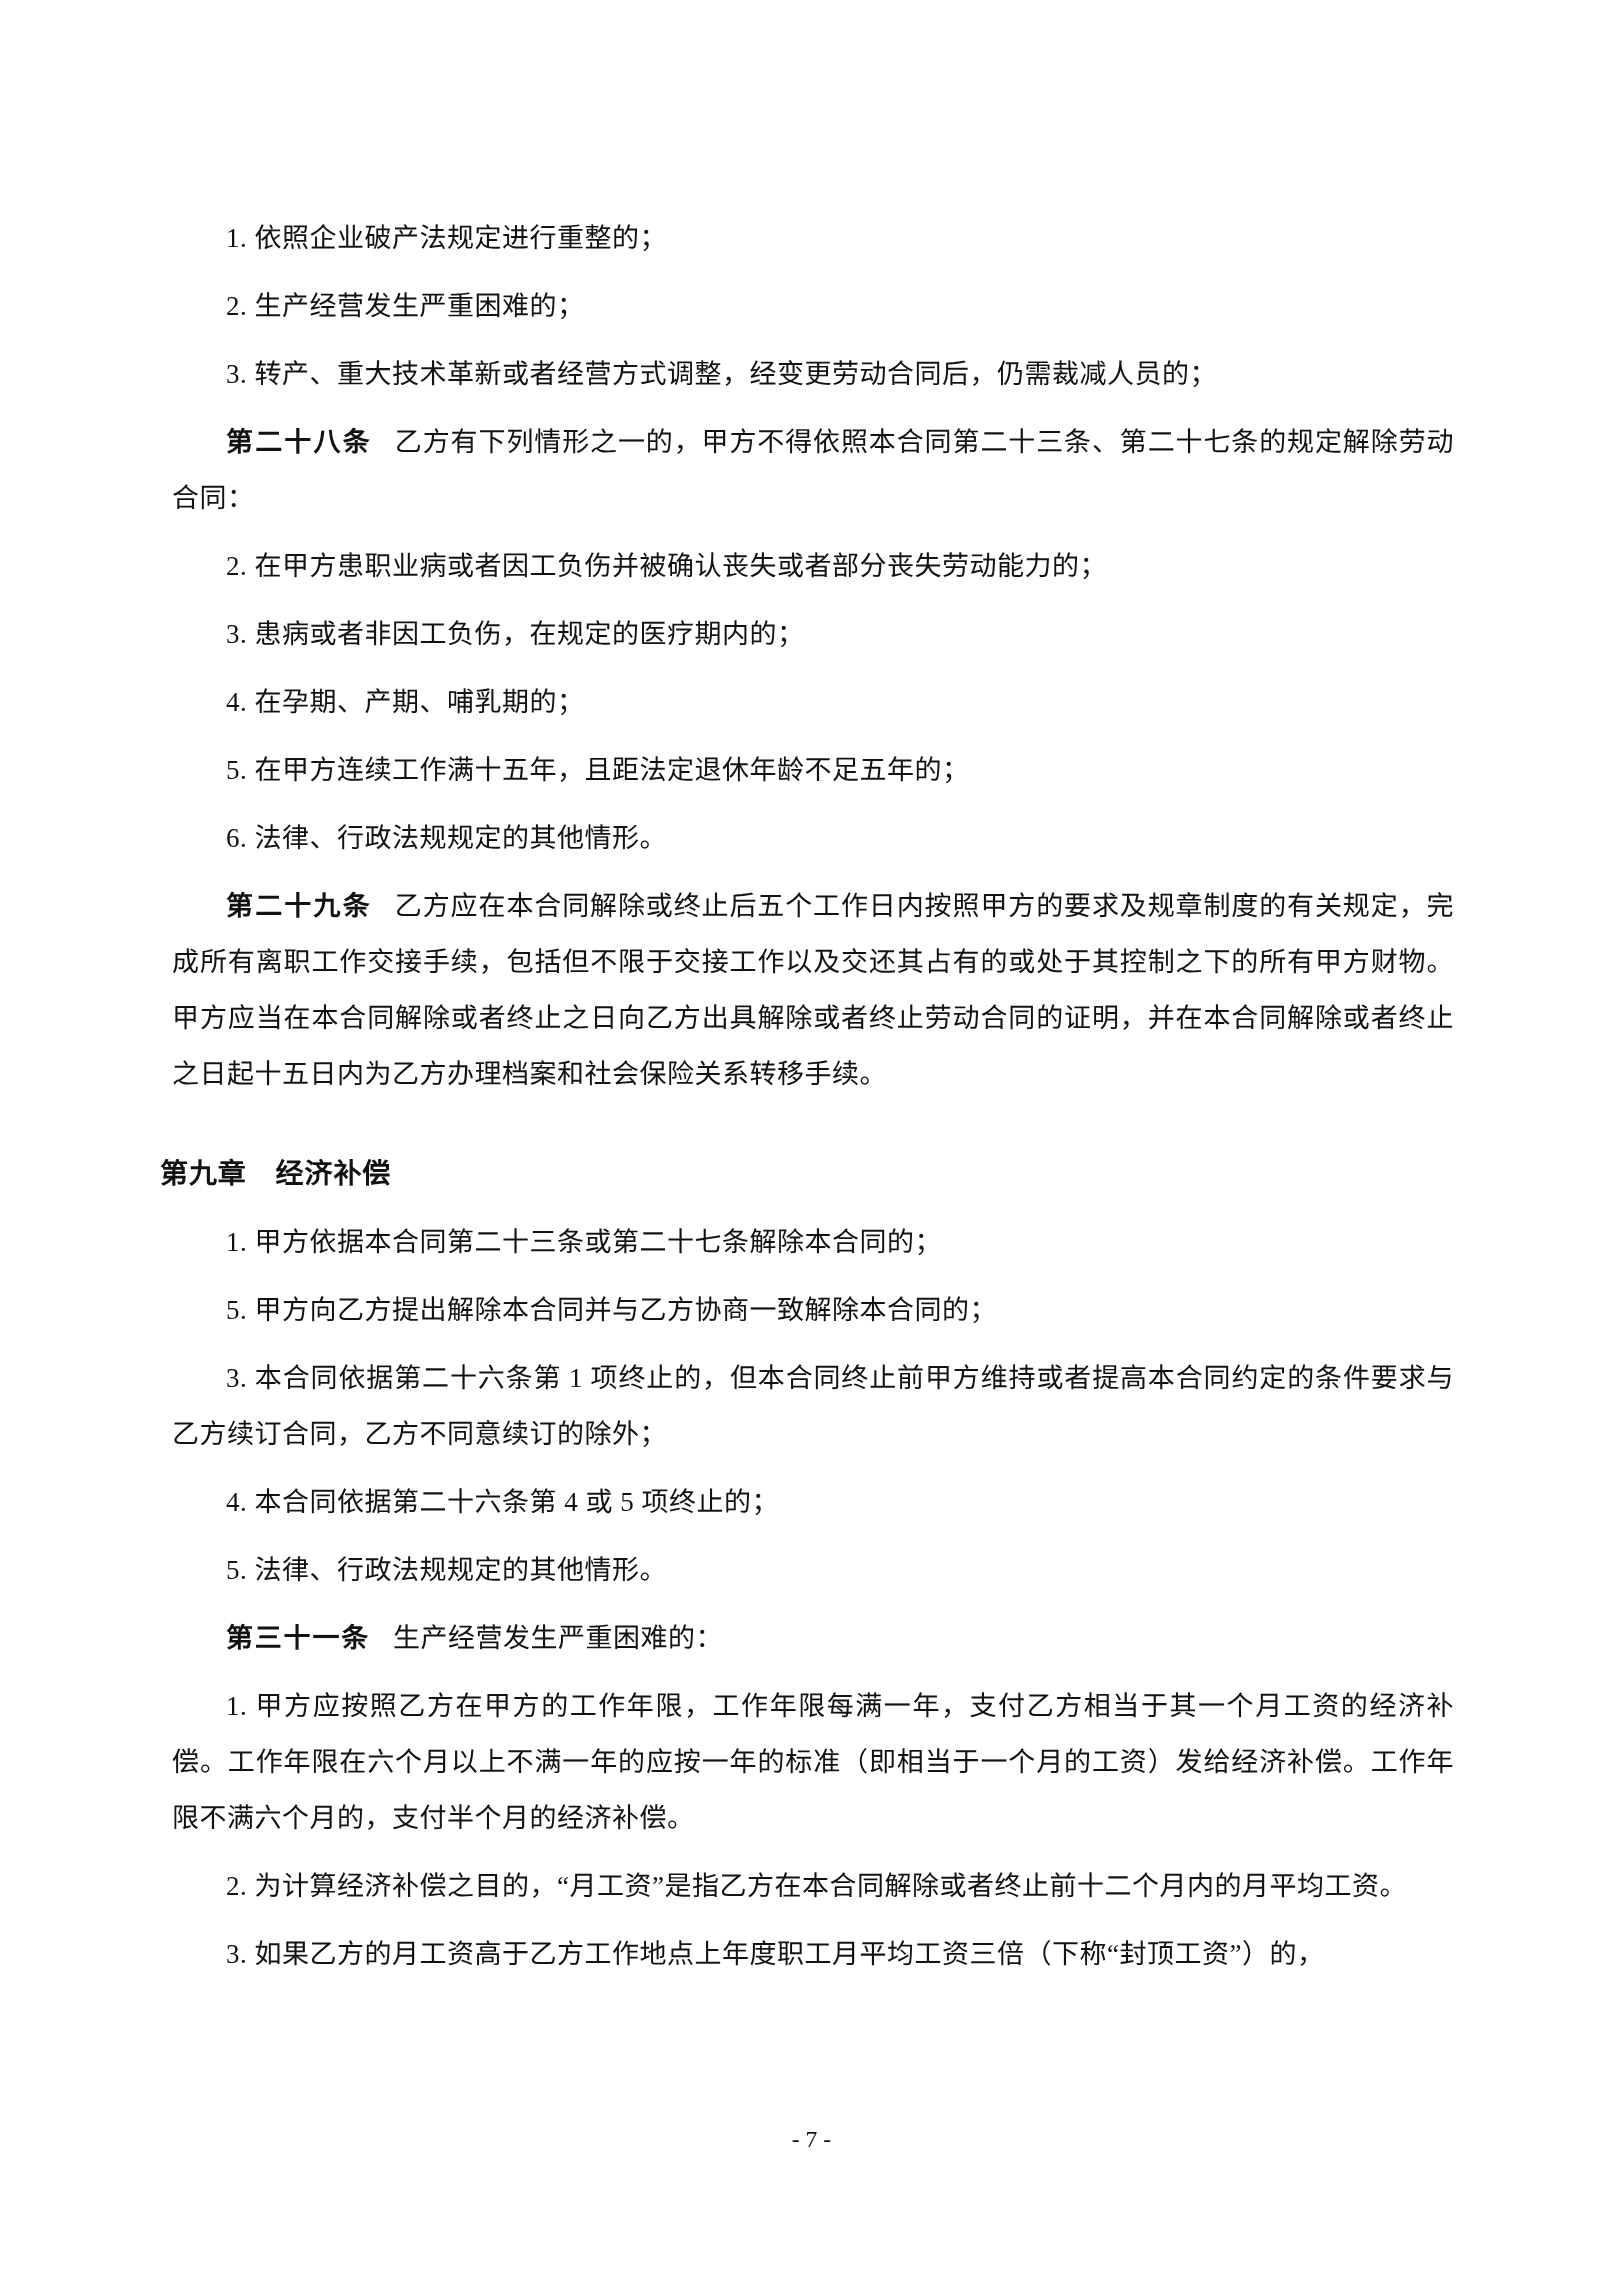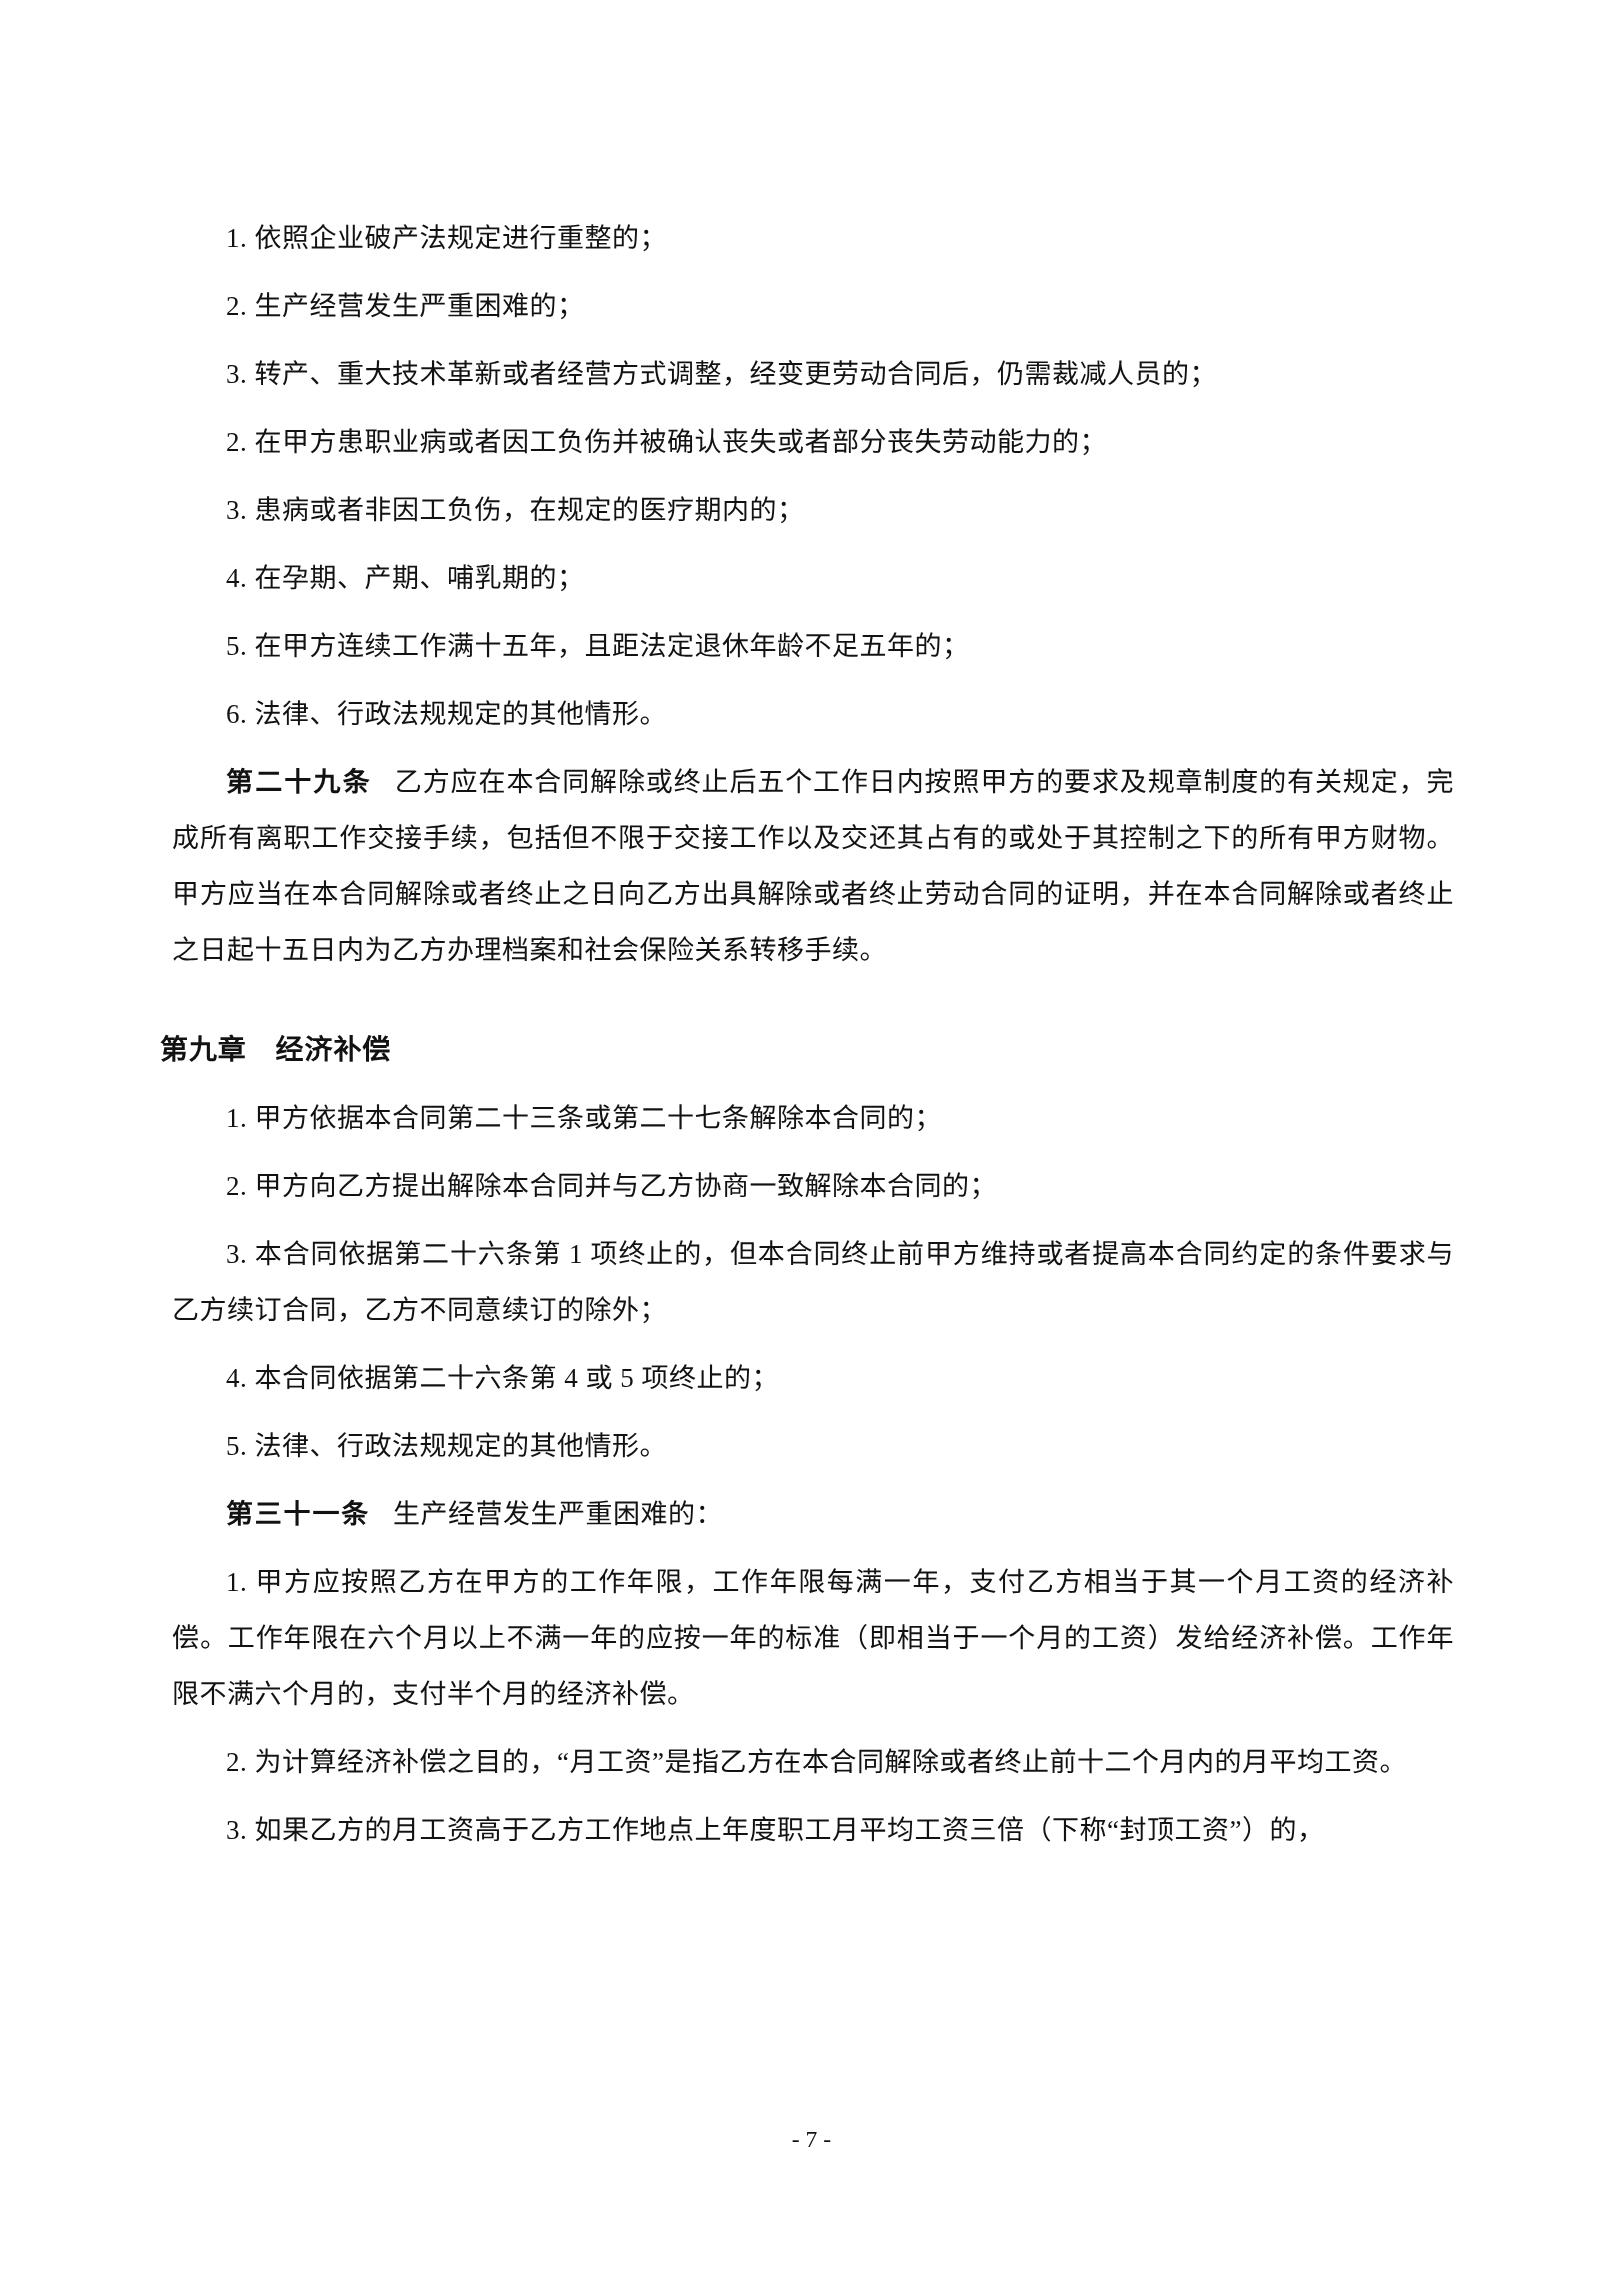--- a/index.html
+++ b/index.html
@@ -57,36 +57,39 @@
 </head>
 <body>
 
 <div class="page">
   <div class="content">
 
     <p class="para">1. 依照企业破产法规定进行重整的；</p>
     <p class="para">2. 生产经营发生严重困难的；</p>
     <p class="para">3. 转产、重大技术革新或者经营方式调整，经变更劳动合同后，仍需裁减人员的；</p>
 
+    <p class="para">
+      <span class="article-label">第二十八条</span><span>乙方有下列情形之一的，甲方不得依照本合同第二十三条、第二十七条的规定解除劳动合同：</span>
+    </p>
 
     <p class="para">2. 在甲方患职业病或者因工负伤并被确认丧失或者部分丧失劳动能力的；</p>
     <p class="para">3. 患病或者非因工负伤，在规定的医疗期内的；</p>
     <p class="para">4. 在孕期、产期、哺乳期的；</p>
     <p class="para">5. 在甲方连续工作满十五年，且距法定退休年龄不足五年的；</p>
     <p class="para">6. 法律、行政法规规定的其他情形。</p>
 
     <p class="para">
       <span class="article-label">第二十九条</span><span>乙方应在本合同解除或终止后五个工作日内按照甲方的要求及规章制度的有关规定，完成所有离职工作交接手续，包括但不限于交接工作以及交还其占有的或处于其控制之下的所有甲方财物。甲方应当在本合同解除或者终止之日向乙方出具解除或者终止劳动合同的证明，并在本合同解除或者终止之日起十五日内为乙方办理档案和社会保险关系转移手续。</span>
     </p>
 
     <h2 class="chapter">第九章　经济补偿</h2>
 
 
     <p class="para">1. 甲方依据本合同第二十三条或第二十七条解除本合同的；</p>
-    <p class="para">2. 甲方向乙方提出解除本合同并与乙方协商一致解除本合同的；</p>
+    <p class="para">5. 甲方向乙方提出解除本合同并与乙方协商一致解除本合同的；</p>
     <p class="para">3. 本合同依据第二十六条第 1 项终止的，但本合同终止前甲方维持或者提高本合同约定的条件要求与乙方续订合同，乙方不同意续订的除外；</p>
     <p class="para">4. 本合同依据第二十六条第 4 或 5 项终止的；</p>
     <p class="para">5. 法律、行政法规规定的其他情形。</p>
 
     <p class="para">
       <span class="article-label">第三十一条</span><span>生产经营发生严重困难的：</span>
     </p>
 
     <p class="para">1. 甲方应按照乙方在甲方的工作年限，工作年限每满一年，支付乙方相当于其一个月工资的经济补偿。工作年限在六个月以上不满一年的应按一年的标准（即相当于一个月的工资）发给经济补偿。工作年限不满六个月的，支付半个月的经济补偿。</p>
     <p class="para">2. 为计算经济补偿之目的，“月工资”是指乙方在本合同解除或者终止前十二个月内的月平均工资。</p>

